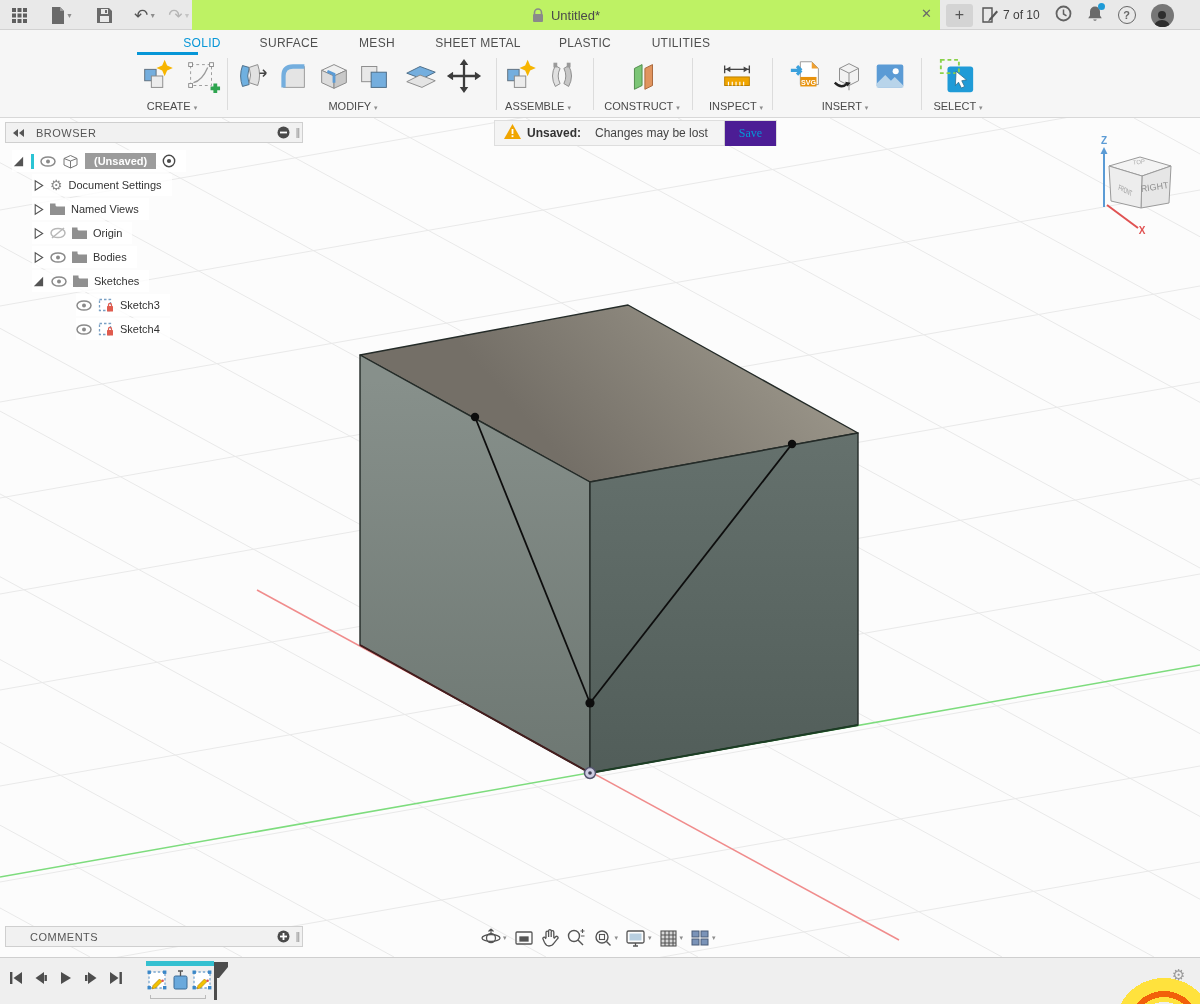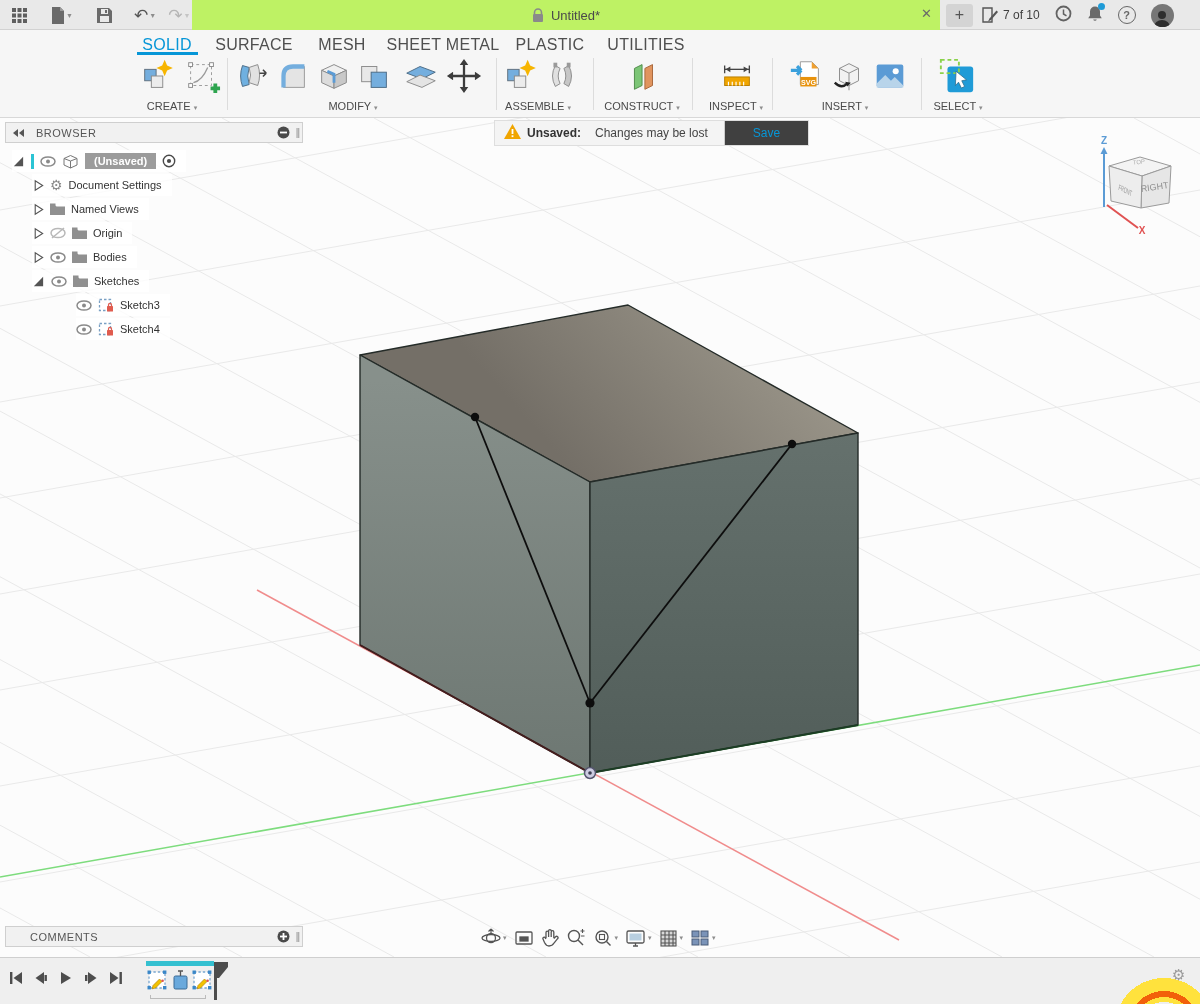--- a/index.html
+++ b/index.html
@@ -15,35 +15,35 @@
   #doc-tab { position:absolute; left:192px; top:0; width:748px; height:30px; background:#bef264; display:flex; align-items:center; justify-content:center; gap:7px; }
   #doc-tab .title { font-size:13px; color:#4a4a4a; }
   #tab-close { position:absolute; right:8px; top:6px; font-size:13px; color:#6a6a6a; cursor:default; }
   #tab-add { position:absolute; left:946px; top:4px; width:27px; height:23px; background:#d4d4d4; border-radius:3px; color:#555; font-size:16px; text-align:center; line-height:21px; }
   .tb-right { position:absolute; left:982px; top:0; height:30px; display:flex; align-items:center; gap:15px; }
   .pager { display:flex; align-items:center; gap:5px; font-size:12px; color:#3f3f3f; }
   #avatar { width:23px; height:23px; border-radius:50%; background:#767676; overflow:hidden; display:flex; align-items:flex-end; justify-content:center; }
 
   
   #ribbon { position:absolute; left:0; top:30px; width:1200px; height:88px; background:#f6f6f6; border-bottom:1px solid #d8d8d8; }
-  .rtab { position:absolute; top:6px; transform:translateX(-50%); font-size:16px; color:#4f4f4f; letter-spacing:.3px; }
+  .rtab { position:absolute; top:6px; transform:translateX(-50%); font-size:12px; color:#4f4f4f; letter-spacing:.3px;margin-left:35px; }
   .rtab.active { color:#0696d7; }
   #tab-underline { position:absolute; left:137px; top:22px; width:61px; height:3px; background:#0696d7; }
   #design-btn { position:absolute; left:12px; top:16px; width:107px; height:54px; background:#fdfdfd; border:1px solid #c9c9c9; border-radius:3px; display:flex; align-items:center; justify-content:center; gap:6px; font-size:12px; font-weight:bold; color:#3f3f3f; }
   .grp-label { position:absolute; top:70px; transform:translateX(-50%); font-size:11px; color:#4a4a4a; white-space:nowrap; }
   .grp-label .tb-caret { font-size:7px; }
   .ticon { position:absolute; top:26px; width:38px; height:40px; }
   .sep { position:absolute; top:28px; width:1px; height:52px; background:#dcdcdc; }
 
   
   #warnbar { position:absolute; left:466px; top:120px; height:26px; display:flex; align-items:center; background:#f4f4f4; border:1px solid #dedede; font-size:12px;margin-left:28px; }
   #warnbar .w-ico { padding:0 6px 0 9px; }
   #warnbar .w-label { font-weight:bold; color:#333; padding-right:14px; }
   #warnbar .w-msg { color:#444; padding-right:16px; }
-  #warnbar .w-save { border-left:1px solid #ccc; background:#404040; color:#0696d7; padding:5px 28px; }
+  #warnbar .w-save { border-left:1px solid #ccc; background:#4c1d95; color:#0696d7; padding:5px 14px;font-family:Liberation Serif, serif; }
 
   
   .panel-head { position:absolute; left:5px; width:298px; height:21px; background:#f1f1f1; border:1px solid #cfcfcf; display:flex; align-items:center; font-size:11px; color:#555; letter-spacing:.5px; }
   .panel-head .ph-title { flex:1; padding-left:9px; }
   .ph-ctrl { padding-right:6px; color:#555; display:flex; align-items:center; }
   .ph-grip { color:#888; font-size:10px; padding-right:3px; letter-spacing:-1px; }
   .trow { position:absolute; height:22px; display:flex; align-items:center; gap:6px; font-size:11px; color:#333; background:rgba(255,255,255,.8); padding:0 10px 0 0; white-space:nowrap; }
   .chip { background:#9c9c9c; color:#fff; font-weight:bold; padding:2px 9px; }
   .tealbar { width:3px; height:15px; background:#2bc4d4; }
 

